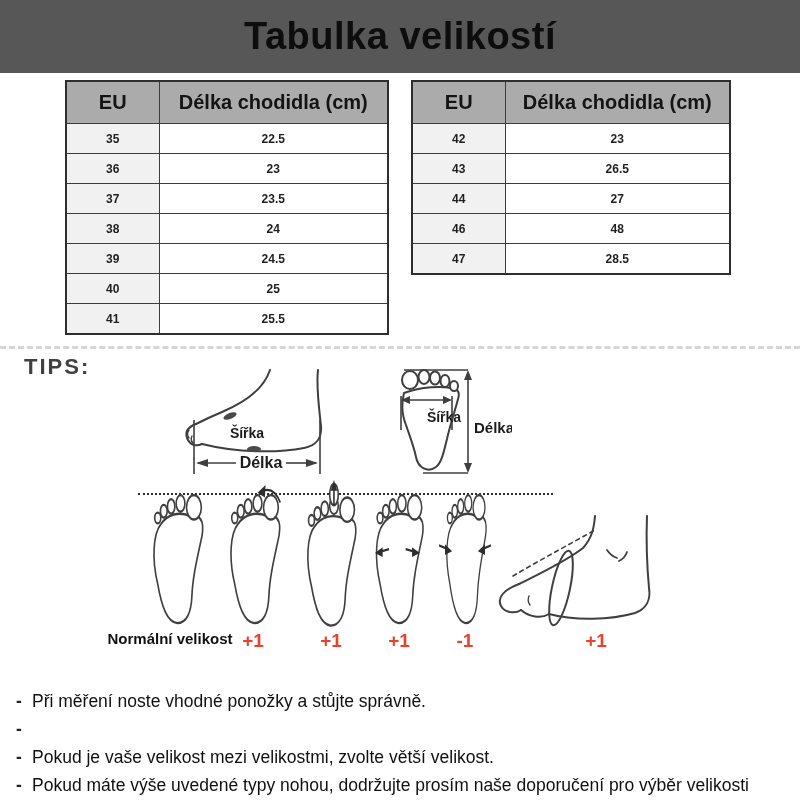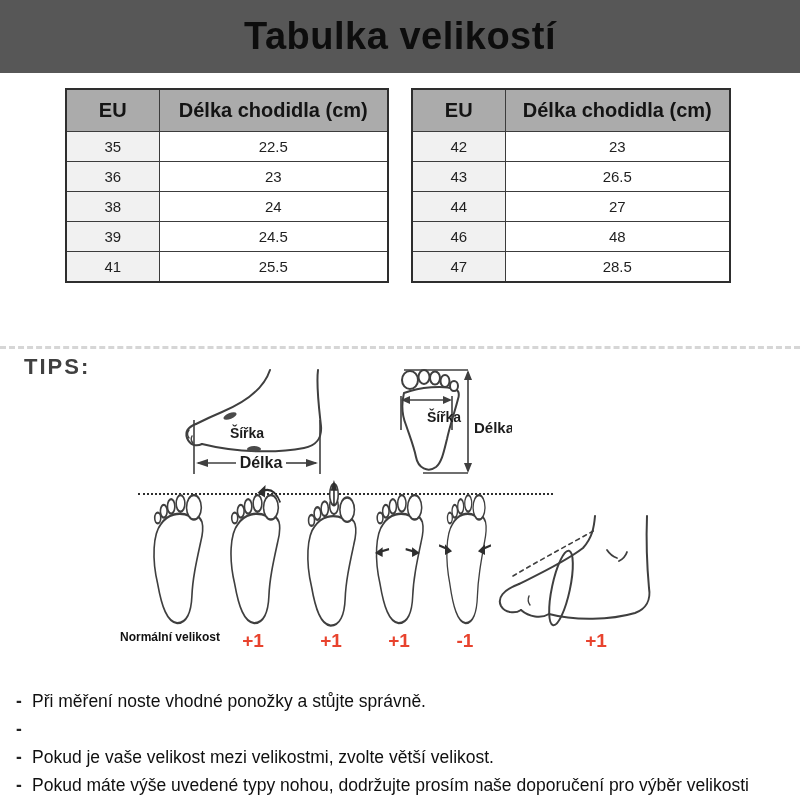--- a/index.html
+++ b/index.html
@@ -5,46 +5,46 @@
   html,body{margin:0;padding:0;background:#fff;}
   .page{position:relative;width:800px;height:800px;background:#ffffff;overflow:hidden;
         font-family:"Liberation Sans", sans-serif;}
 
   
   .banner{position:absolute;left:0;top:0;width:800px;height:73px;background:#575757;
           display:flex;align-items:center;justify-content:center;}
   .banner .title{font-size:38px;font-weight:800;color:#0d0d0d;letter-spacing:.5px;}
 
   
-  .tbl-wrap{position:absolute;top:88px;}
+  .tbl-wrap{position:absolute;top:80px;}
   .tbl-left{left:65px;width:324px;}
   .tbl-right{left:411px;width:320px;}
   table.size-table{border-collapse:collapse;width:100%;table-layout:fixed;background:#fff;
                    border:2px solid #2e2e2e;}
   table.size-table th,table.size-table td{border:1px solid #3c3c3c;text-align:center;padding:0;}
   table.size-table th{background:#ababab;height:41px;font-size:20px;font-weight:800;color:#141414;}
-  table.size-table td{height:29px;font-size:15px;font-weight:normal;color:#1f1f1f;background:#fff;}
+  table.size-table td{height:29px;font-size:12px;font-weight:bold;color:#1f1f1f;background:#fff;}
   table.size-table td.eu{background:#f1f1f1;}
   col.c-eu{width:93px;}
 
   
   .sep-dashed{position:absolute;left:0;top:346px;width:800px;height:0;border-top:3px dashed #d6d6d6;}
   .dotted-line{position:absolute;left:138px;top:493px;width:415px;height:0;border-top:2px dotted #2e2e2e;}
 
   
   .tips-label{position:absolute;left:24px;top:354px;font-size:22px;font-weight:800;
               letter-spacing:2px;color:#404040;}
   .diagram-side{position:absolute;left:158px;top:366px;}
   .diagram-top{position:absolute;left:400px;top:363px;}
   .svg-text{font-family:"Liberation Sans",sans-serif;font-weight:bold;fill:#1c1c1c;}
 
   .foot{position:absolute;top:483px;}
   .foot-side{position:absolute;left:495px;top:514px;}
   .foot-label{position:absolute;top:630px;text-align:center;font-weight:bold;}
-  .lbl-normal{left:100px;width:140px;font-size:12px;color:#111;}
+  .lbl-normal{left:100px;width:140px;font-size:15px;color:#111;}
   .lbl-red{width:44px;font-size:19px;color:#e8432e;}
   .lbl-p1a{left:231px;} .lbl-p1b{left:309px;} .lbl-p1c{left:377px;}
   .lbl-m1{left:443px;}  .lbl-p1d{left:574px;}
 
   
   .notes{position:absolute;left:16px;top:691px;width:776px;}
   .note{display:flex;margin-bottom:8px;font-size:17.5px;line-height:20px;color:#101010;}
   .note .dash{width:16px;flex:none;font-weight:bold;color:#222;}
 
   .defs-hidden{position:absolute;width:0;height:0;overflow:hidden;}
@@ -71,26 +71,34 @@
       </tr>
       <tr>
             <td class="eu">35</td>
             <td>22.5</td>
           </tr>
       <tr>
             <td class="eu">36</td>
             <td>23</td>
           </tr>
       <tr>
+            <td class="eu">37</td>
+            <td>23.5</td>
+          </tr>
+      <tr>
             <td class="eu">38</td>
             <td>24</td>
           </tr>
       <tr>
             <td class="eu">39</td>
             <td>24.5</td>
+          </tr>
+      <tr>
+            <td class="eu">40</td>
+            <td>25</td>
           </tr>
       <tr>
             <td class="eu">41</td>
             <td>25.5</td>
           </tr>
     </tbody>
       </table>
   </div>
 
   <div class="tbl-wrap tbl-right">

